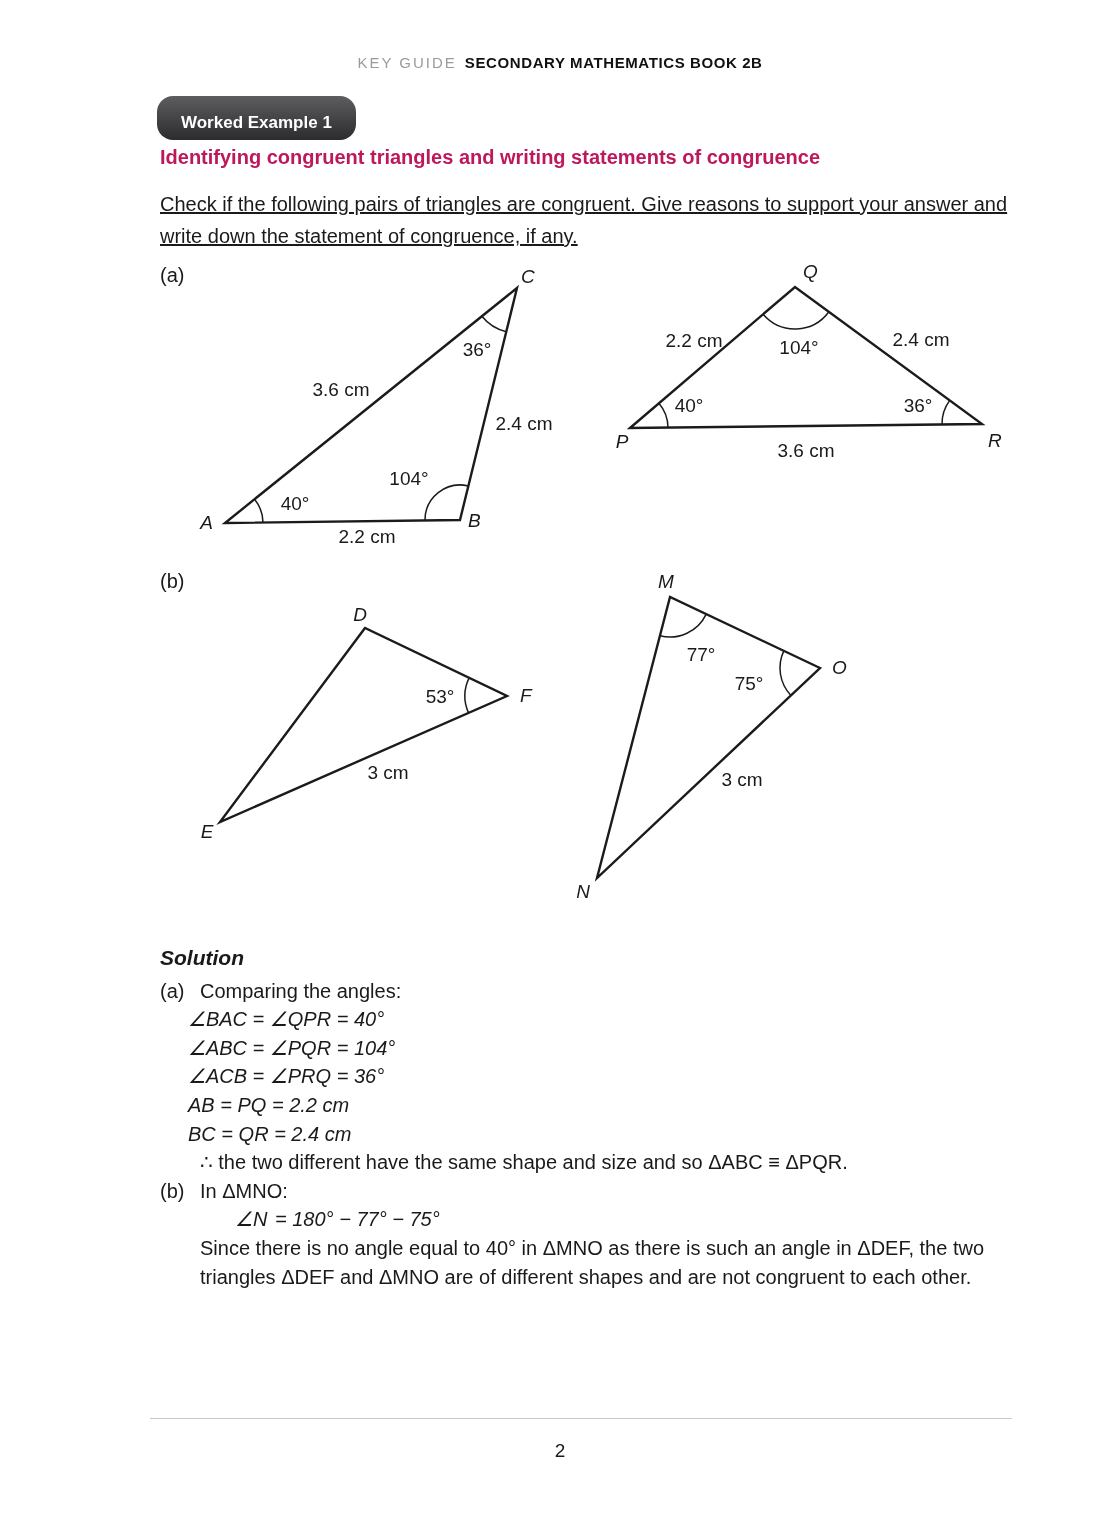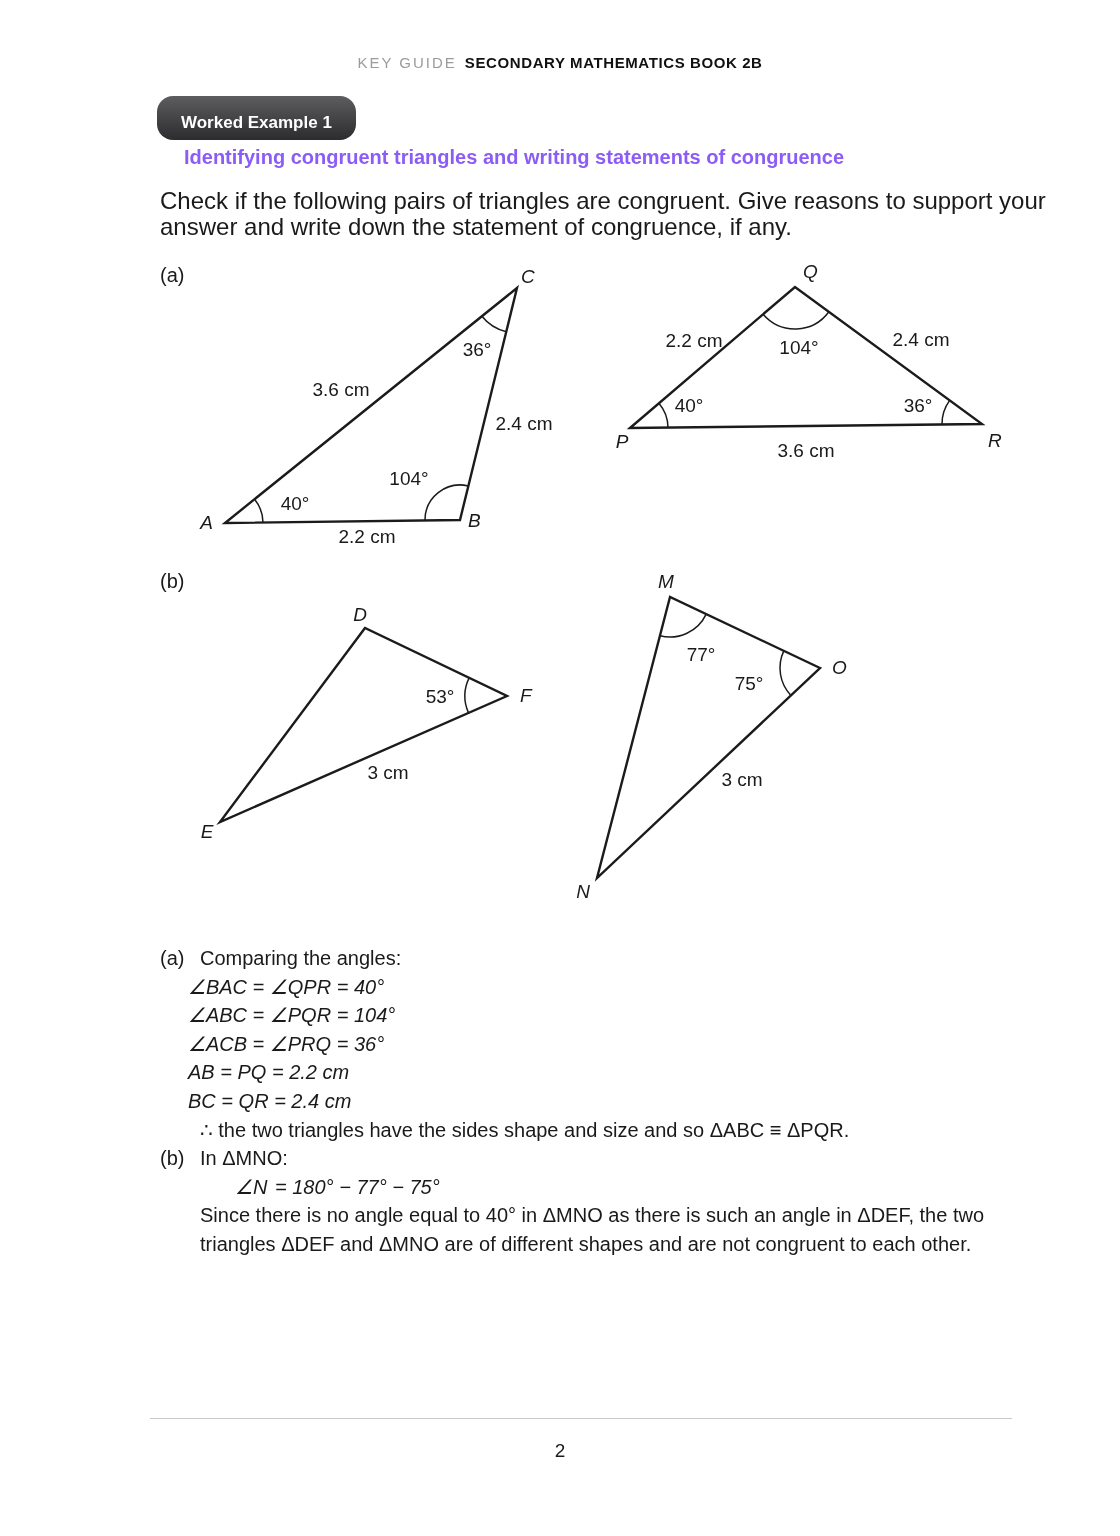--- a/index.html
+++ b/index.html
@@ -11,22 +11,22 @@
   }
   .page-header { position:absolute; top:54px; left:0; width:100%; text-align:center; font-size:15px; }
   .key-guide { color:#9b9b9b; font-weight:500; letter-spacing:2px; margin-right:8px; }
   .book-title { color:#111; font-weight:700; letter-spacing:0.6px; }
   .badge {
     position:absolute; left:137px; top:96px;
     background:linear-gradient(180deg,#5d5d5f,#2c2c2e);
     border-radius:16px; padding:17px 24px 7px 24px;
   }
   .badge-label { color:#ffffff; font-size:17px; font-weight:700; }
-  .heading { position:absolute; left:140px; top:146px; font-size:20px; font-weight:700; color:#8b5cf6;margin-left:24px; }
-  .intro { position:absolute; left:140px; top:188px; width:892px; font-size:24px; line-height:26px; }
+  .heading { position:absolute; left:140px; top:146px; font-size:20px; font-weight:700; color:#be185d; }
+  .intro { position:absolute; left:140px; top:188px; width:892px; font-size:20px; line-height:32px;text-decoration:underline; }
   .part-label { position:absolute; left:140px; font-size:20px; }
   .label-a { top:264px; }
   .label-b { top:570px; }
   .diagrams { position:absolute; left:0; top:0; width:1120px; height:1536px; }
   .tri { fill:none; stroke:#1b1b1b; stroke-width:2.4; stroke-linejoin:miter; }
   .arc { fill:none; stroke:#1b1b1b; stroke-width:1.5; }
   .diagrams text { font-family:"Liberation Sans", sans-serif; font-size:19px; fill:#1a1a1a; }
   .diagrams text.vertex { font-style:italic; }
   .solution { position:absolute; left:140px; top:944px; width:892px; font-size:20px; line-height:28.6px; }
   .sol-title { font-size:21px; font-weight:700; font-style:italic; margin-bottom:4px; }
@@ -110,31 +110,32 @@
       <text class="vertex" x="646" y="588" text-anchor="middle">M</text>
       <text class="vertex" x="563" y="898" text-anchor="middle">N</text>
       <text class="vertex" x="812" y="674" text-anchor="start">O</text>
       <text x="681" y="661" text-anchor="middle">77°</text>
       <text x="729" y="690" text-anchor="middle">75°</text>
       <text x="722" y="786" text-anchor="middle">3 cm</text>
     </g>
   </svg>
 
   <section class="solution">
+    <div class="sol-title">Solution</div>
 
     <div class="sol-row">
       <span class="sol-label">(a)</span>
       <span>Comparing the angles:</span>
     </div>
     <div class="sol-eq">∠BAC = ∠QPR = 40°</div>
     <div class="sol-eq">∠ABC = ∠PQR = 104°</div>
     <div class="sol-eq">∠ACB = ∠PRQ = 36°</div>
     <div class="sol-eq">AB = PQ = 2.2 cm</div>
     <div class="sol-eq">BC = QR = 2.4 cm</div>
-    <div class="sol-sub">∴ the two triangles have the sides shape and size and so ΔABC ≡ ΔPQR.</div>
+    <div class="sol-sub">∴ the two different have the same shape and size and so ΔABC ≡ ΔPQR.</div>
 
     <div class="sol-row">
       <span class="sol-label">(b)</span>
       <span>In ΔMNO:</span>
     </div>
     <div class="sol-eqrow">
       <span class="eq-lhs">∠N</span>
       <span>= 180° − 77° − 75°</span>
     </div>
     <div class="sol-sub">Since there is no angle equal to 40° in ΔMNO as there is such an angle in ΔDEF, the two triangles ΔDEF and ΔMNO are of different shapes and are not congruent to each other.</div>

